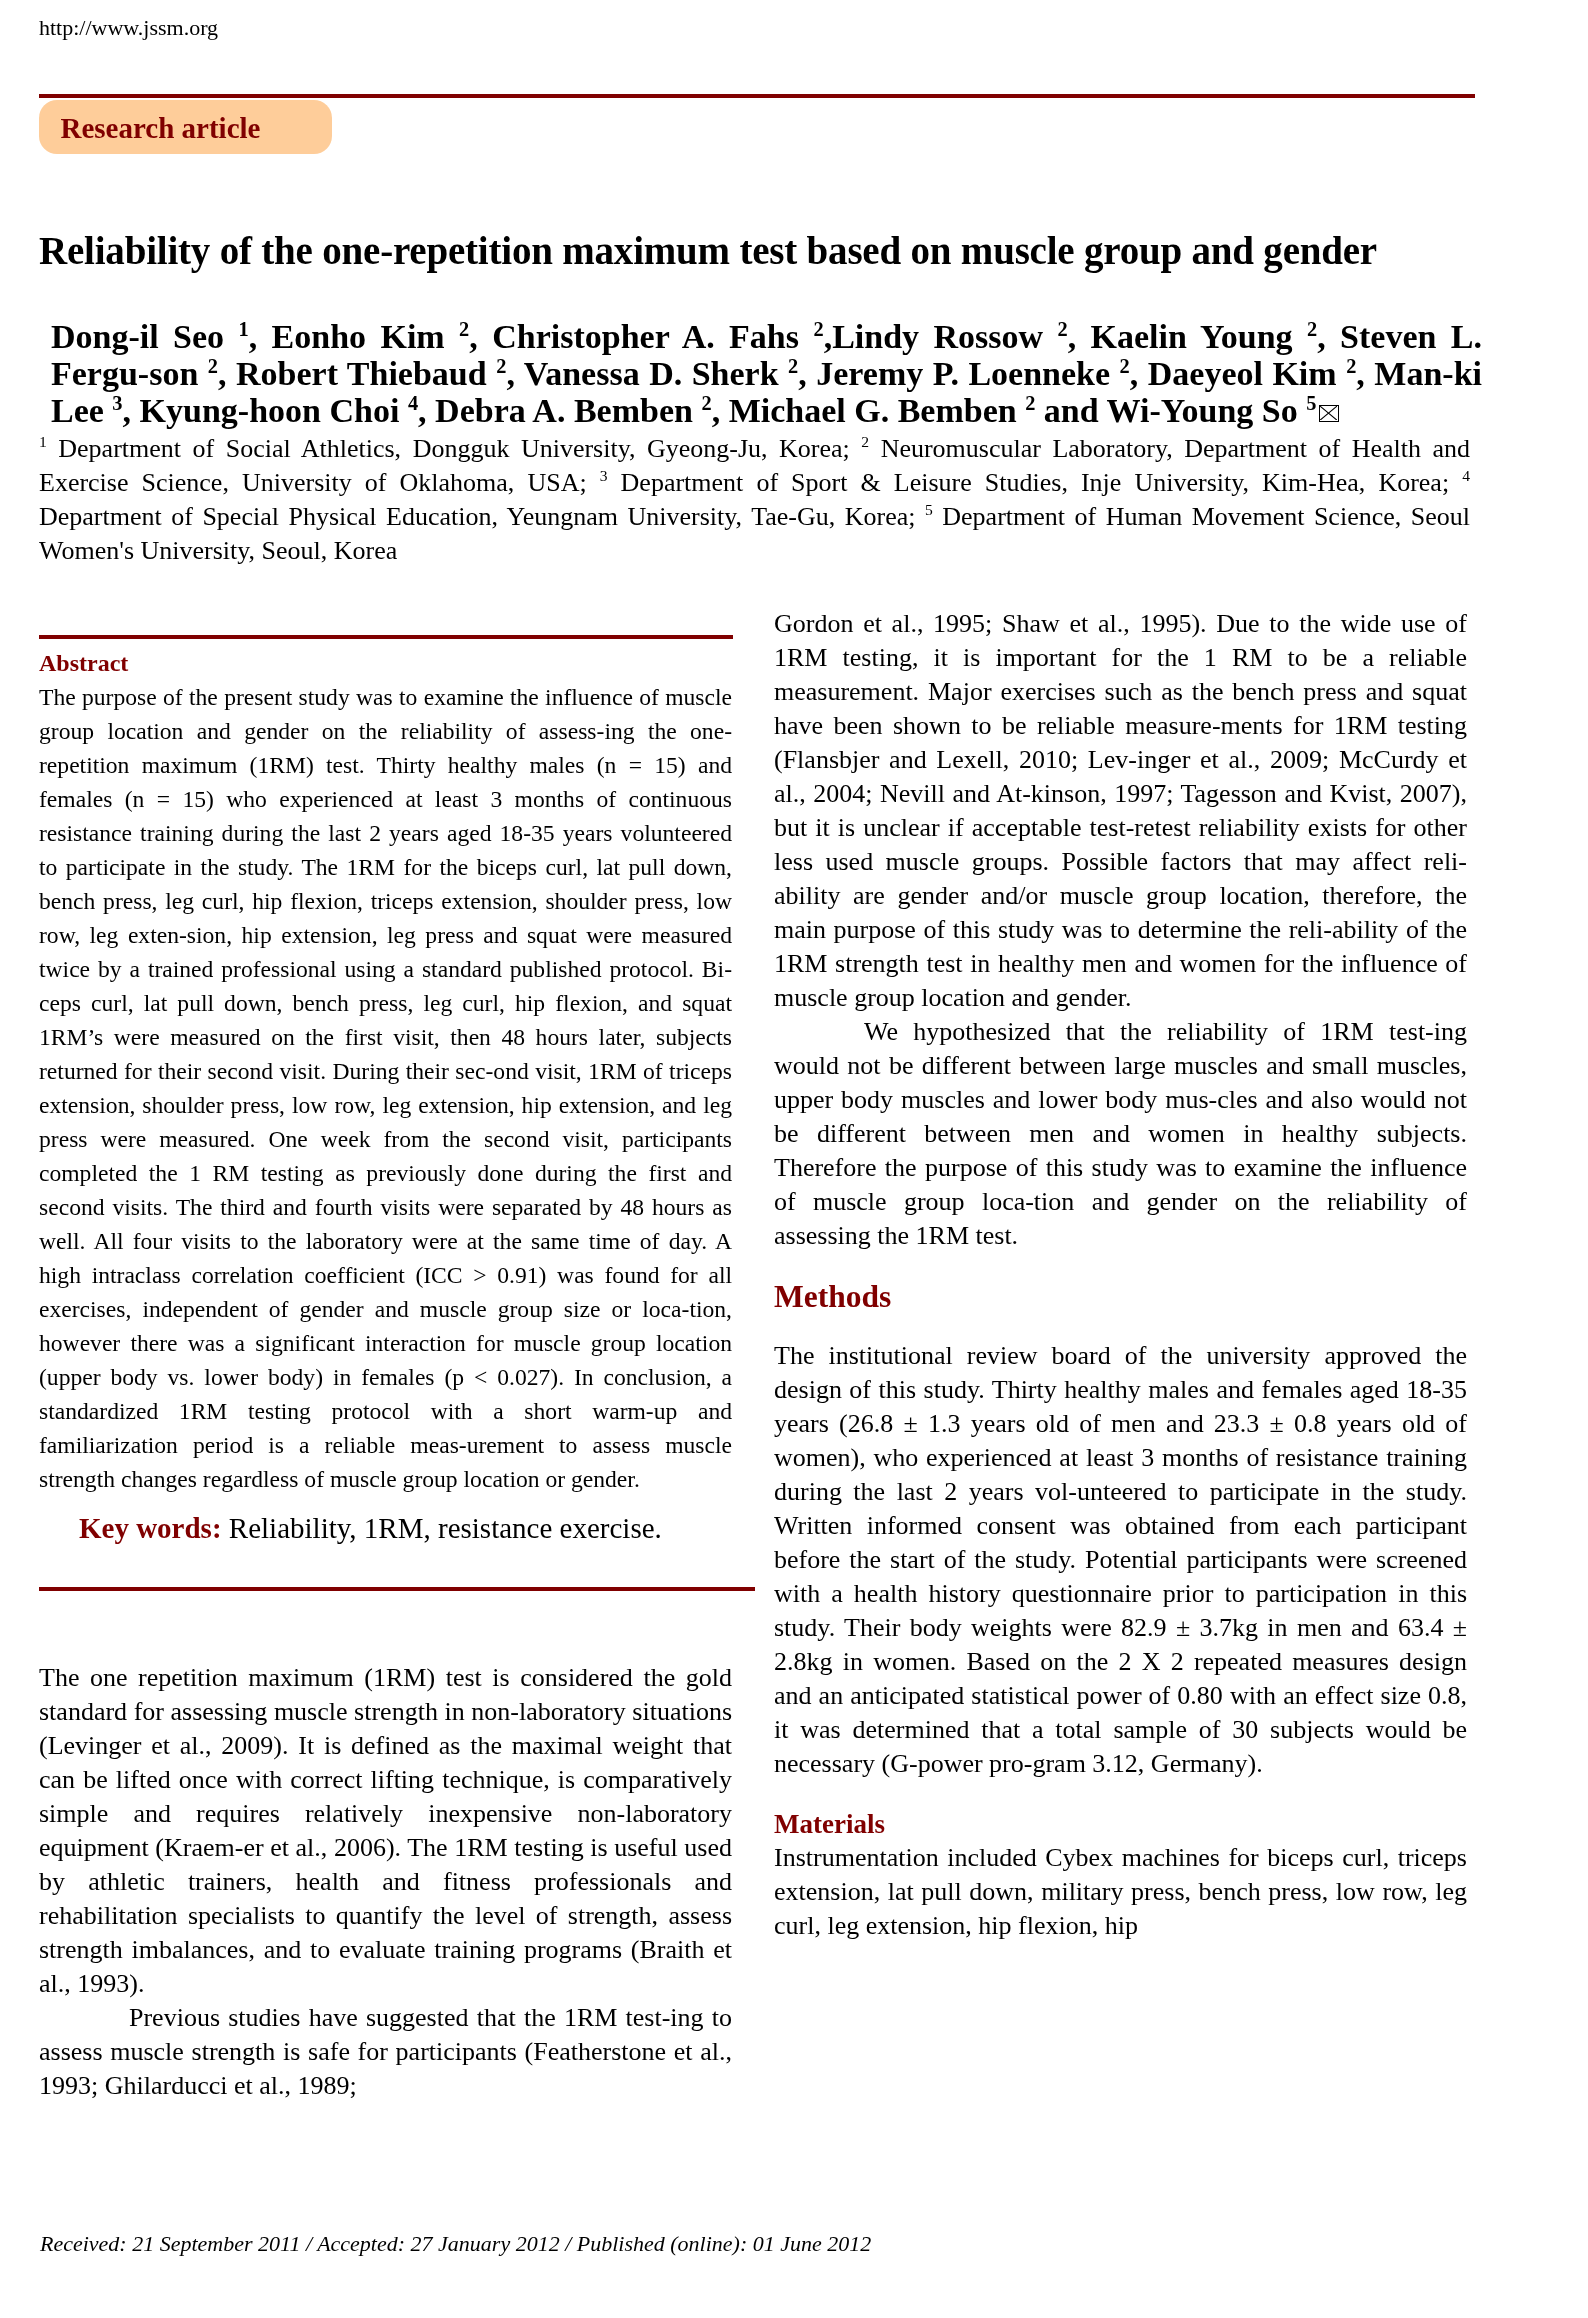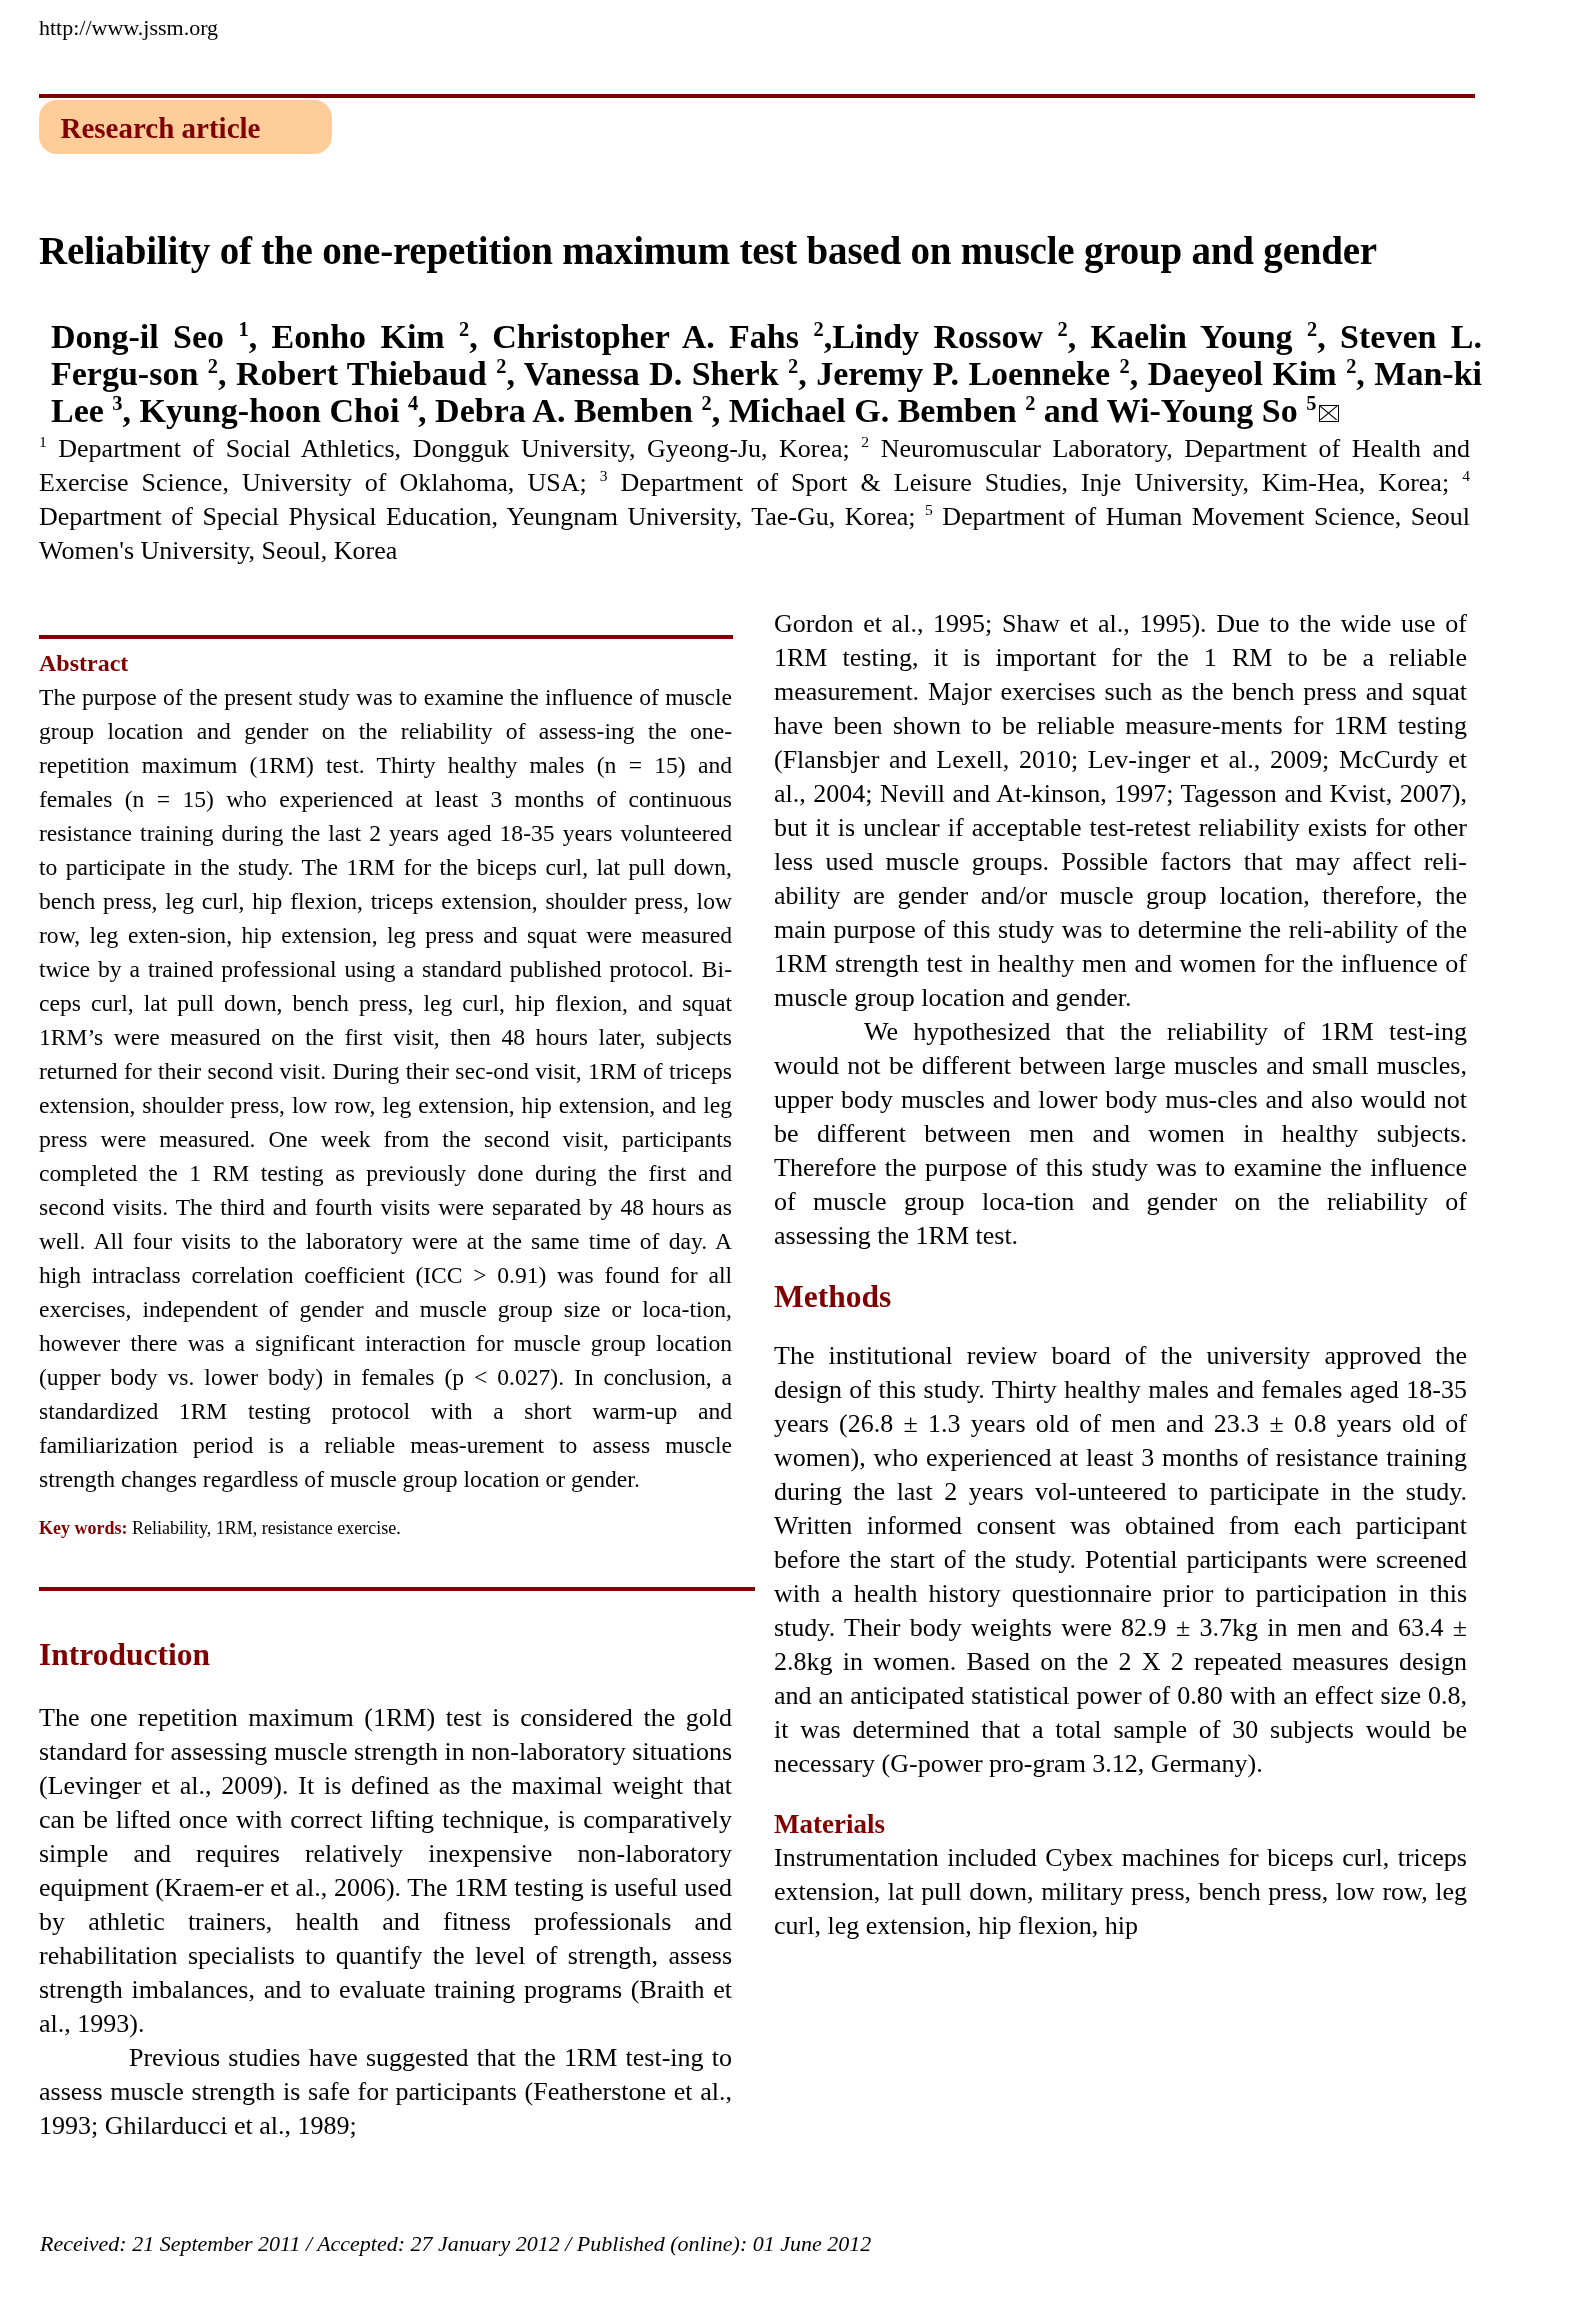--- a/index.html
+++ b/index.html
@@ -15,21 +15,21 @@
   .authors { left:39px; top:318px; width:1431px; font-size:34px; font-weight:bold; line-height:37px; text-align:justify;margin-left:12px; }
   .authors sup, .affil sup { font-size:60%; vertical-align:super; line-height:0; }
   .affil { left:39px; top:432px; width:1431px; font-size:26px; line-height:34px; text-align:justify; }
   .col { position:absolute; font-size:26px; line-height:34px; text-align:justify; }
   .col p { margin:0; }
   .left { left:39px; width:693px; }
   .right { left:774px; width:693px; top:607px; }
   .rule-abs { position:absolute; left:39px; width:694px; height:3.6px; background:#800000; }
   .abs-head { font-size:24px; font-weight:bold; color:#800000; line-height:31.5px; }
   .abs-body { font-size:23.6px; line-height:34px; }
-  .kw { font-size:18px; line-height:31.5px; }
+  .kw { font-size:29px; line-height:31.5px;margin-left:40px; }
   .kw b { color:#800000; }
   .sec-head { font-size:31.5px; font-weight:bold; color:#800000; line-height:40px; }
   .sub-head { font-size:27px; font-weight:bold; color:#800000; line-height:34px; }
   .indent { text-indent:90px; }
   .footer { left:40px; top:2231px; font-size:22px;font-style:italic; }
   .mail-icon { display:inline-block; width:20px; height:17px; border:1.4px solid #000; position:relative; vertical-align:baseline; margin-left:2.9px; box-sizing:border-box; }
   .mail-icon svg { position:absolute; left:0; top:0; }
 </style>
 </head>
 <body>
@@ -57,21 +57,20 @@
 <div class="rule-abs" style="top:635px;"></div>
 <div class="col left" style="top:648px;">
   <div class="abs-head">Abstract</div>
   <p class="abs-body">The purpose of the present study was to examine the influence of muscle group location and gender on the reliability of assess-ing the one-repetition maximum (1RM) test. Thirty healthy males (n = 15) and females (n = 15) who experienced at least 3 months of continuous resistance training during the last 2 years aged 18-35 years volunteered to participate in the study. The 1RM for the biceps curl, lat pull down, bench press, leg curl, hip flexion, triceps extension, shoulder press, low row, leg exten-sion, hip extension, leg press and squat were measured twice by a trained professional using a standard published protocol. Bi-ceps curl, lat pull down, bench press, leg curl, hip flexion, and squat 1RM’s were measured on the first visit, then 48 hours later, subjects returned for their second visit. During their sec-ond visit, 1RM of triceps extension, shoulder press, low row, leg extension, hip extension, and leg press were measured. One week from the second visit, participants completed the 1 RM testing as previously done during the first and second visits. The third and fourth visits were separated by 48 hours as well. All four visits to the laboratory were at the same time of day. A high intraclass correlation coefficient (ICC &gt; 0.91) was found for all exercises, independent of gender and muscle group size or loca-tion, however there was a significant interaction for muscle group location (upper body vs. lower body) in females (p &lt; 0.027). In conclusion, a standardized 1RM testing protocol with a short warm-up and familiarization period is a reliable meas-urement to assess muscle strength changes regardless of muscle group location or gender.</p>
   <div style="height:17px"></div>
   <div class="kw"><b>Key words:</b><span> Reliability, 1RM, resistance exercise.</span></div>
 </div>
 <div class="rule-abs" style="top:1587px;width:716px;"></div>
 
 <div class="col left" style="top:1635px;">
-  <div class="sec-head">Introduction</div>
   <div style="height:26px"></div>
   <p>The one repetition maximum (1RM) test is considered the gold standard for assessing muscle strength in non-laboratory situations (Levinger et al., 2009). It is defined as the maximal weight that can be lifted once with correct lifting technique, is comparatively simple and requires relatively inexpensive non-laboratory equipment (Kraem-er et al., 2006). The 1RM testing is useful used by athletic trainers, health and fitness professionals and rehabilitation specialists to quantify the level of strength, assess strength imbalances, and to evaluate training programs (Braith et al., 1993).</p>
   <p class="indent">Previous studies have suggested that the 1RM test-ing to assess muscle strength is safe for participants (Featherstone et al., 1993; Ghilarducci et al., 1989;</p>
 </div>
 
 <div class="col right">
   <p>Gordon et al., 1995; Shaw et al., 1995). Due to the wide use of 1RM testing, it is important for the 1 RM to be a reliable measurement. Major exercises such as the bench press and squat have been shown to be reliable measure-ments for 1RM testing (Flansbjer and Lexell, 2010; Lev-inger et al., 2009; McCurdy et al., 2004; Nevill and At-kinson, 1997; Tagesson and Kvist, 2007), but it is unclear if acceptable test-retest reliability exists for other less used muscle groups. Possible factors that may affect reli-ability are gender and/or muscle group location, therefore, the main purpose of this study was to determine the reli-ability of the 1RM strength test in healthy men and women for the influence of muscle group location and gender.</p>
   <p class="indent">We hypothesized that the reliability of 1RM test-ing would not be different between large muscles and small muscles, upper body muscles and lower body mus-cles and also would not be different between men and women in healthy subjects. Therefore the purpose of this study was to examine the influence of muscle group loca-tion and gender on the reliability of assessing the 1RM test.</p>
   <div style="height:24px"></div>
   <div class="sec-head">Methods</div>

